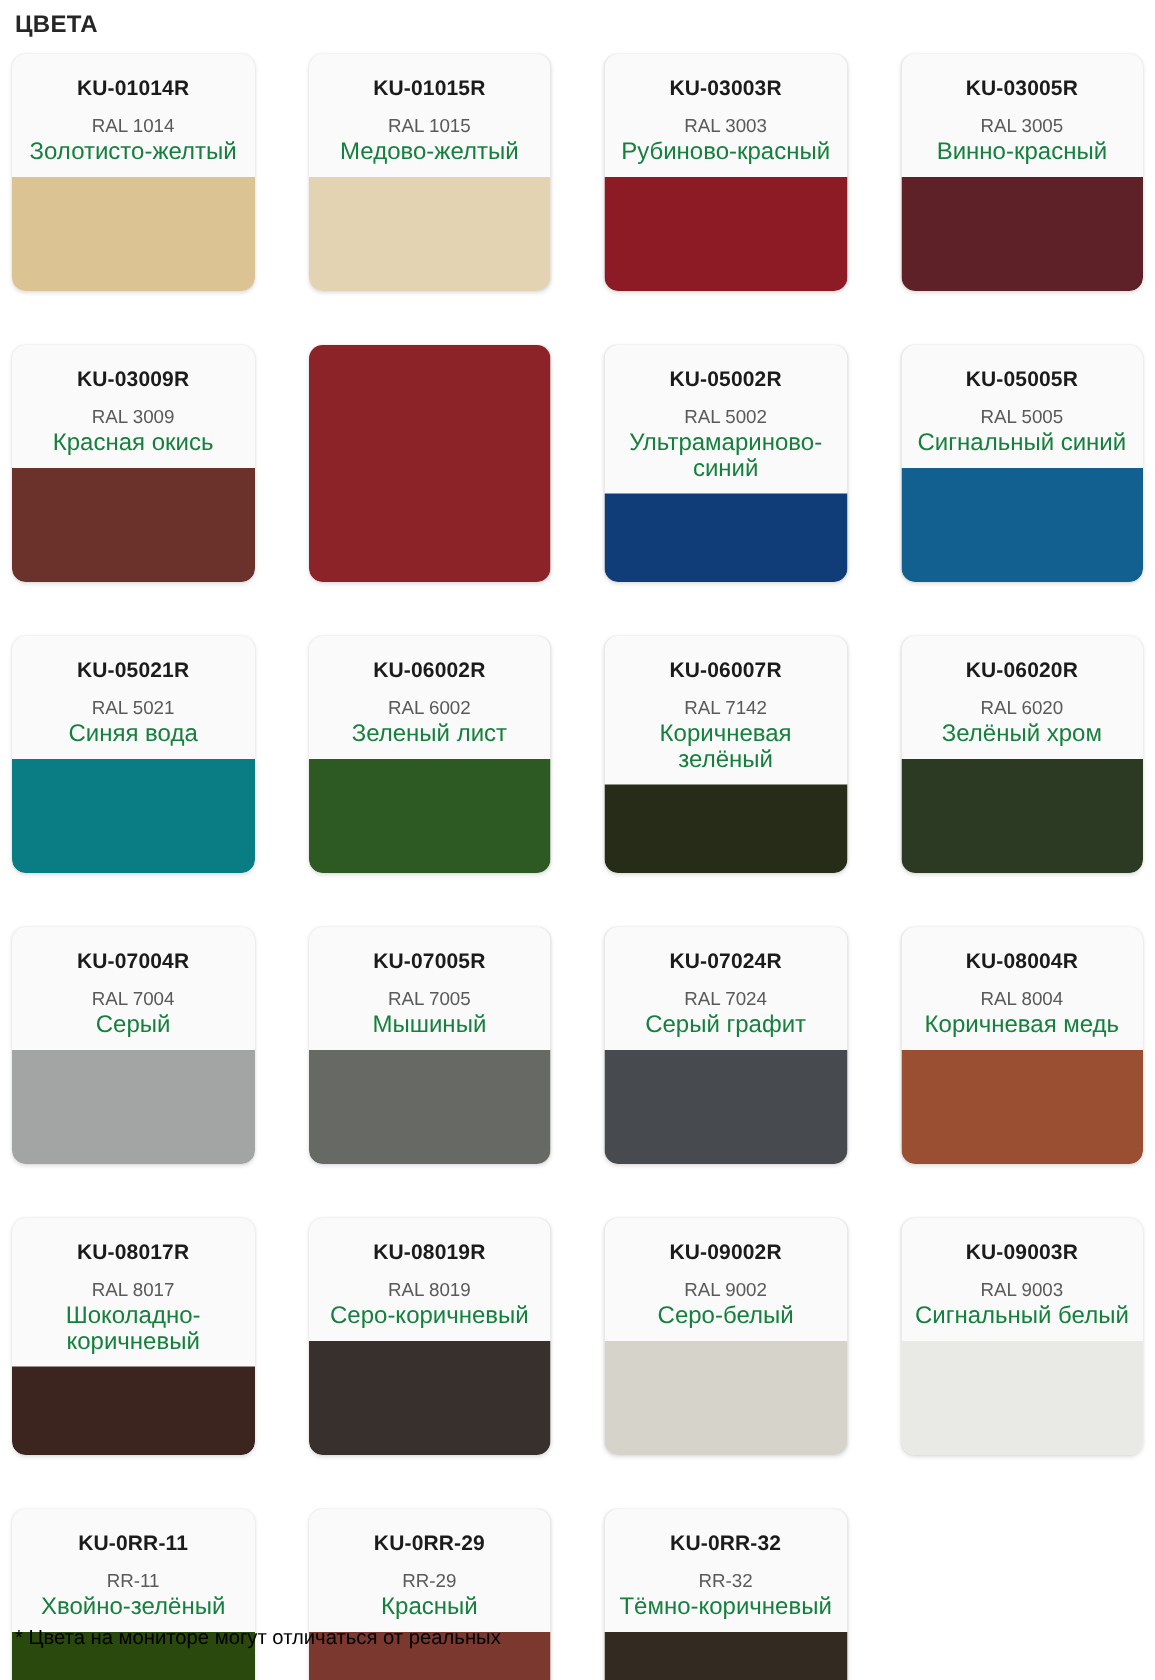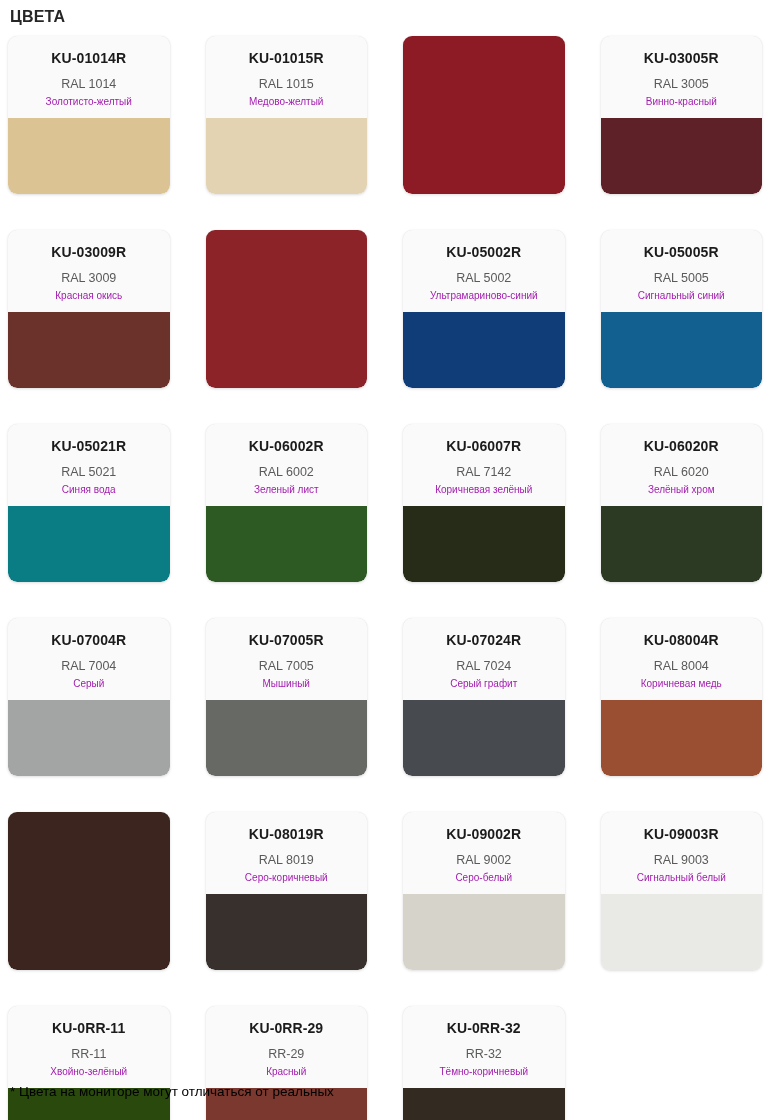--- a/index.html
+++ b/index.html
@@ -59,22 +59,22 @@
     letter-spacing: 0.1px;
     line-height: 17px;
     margin-bottom: 9px;
   }
   .ral {
     font-size: 12.5px;
     color: #5a5a5a;
     line-height: 17px;
   }
   .cname {
-    font-size: 10px;
-    color: #a21caf;
+    font-size: 16px;
+    color: #15803d;
     line-height: 17px;
   }
   .swatch {
     margin-top: auto;
     width: 100%;
     flex: 1 1 auto;
     min-height: 20px;
     border-bottom-left-radius: 9px;
     border-bottom-right-radius: 9px;
   }
@@ -105,20 +105,25 @@
       </div>
       <div class="card">
         <div class="card-text">
           <div class="code">KU-01015R</div>
           <div class="ral">RAL 1015</div>
           <div class="cname">Медово-желтый</div>
         </div>
         <div class="swatch" style="background: rgb(228, 211, 178);"></div>
       </div>
       <div class="card">
+        <div class="card-text">
+          <div class="code">KU-03003R</div>
+          <div class="ral">RAL 3003</div>
+          <div class="cname">Рубиново-красный</div>
+        </div>
         <div class="swatch" style="background: rgb(141, 27, 37);"></div>
       </div>
       <div class="card">
         <div class="card-text">
           <div class="code">KU-03005R</div>
           <div class="ral">RAL 3005</div>
           <div class="cname">Винно-красный</div>
         </div>
         <div class="swatch" style="background: rgb(94, 33, 40);"></div>
       </div>
@@ -207,20 +212,25 @@
       </div>
       <div class="card">
         <div class="card-text">
           <div class="code">KU-08004R</div>
           <div class="ral">RAL 8004</div>
           <div class="cname">Коричневая медь</div>
         </div>
         <div class="swatch" style="background: rgb(155, 79, 50);"></div>
       </div>
       <div class="card">
+        <div class="card-text">
+          <div class="code">KU-08017R</div>
+          <div class="ral">RAL 8017</div>
+          <div class="cname">Шоколадно-коричневый</div>
+        </div>
         <div class="swatch" style="background: rgb(59, 37, 30);"></div>
       </div>
       <div class="card">
         <div class="card-text">
           <div class="code">KU-08019R</div>
           <div class="ral">RAL 8019</div>
           <div class="cname">Серо-коричневый</div>
         </div>
         <div class="swatch" style="background: rgb(55, 48, 45);"></div>
       </div>

